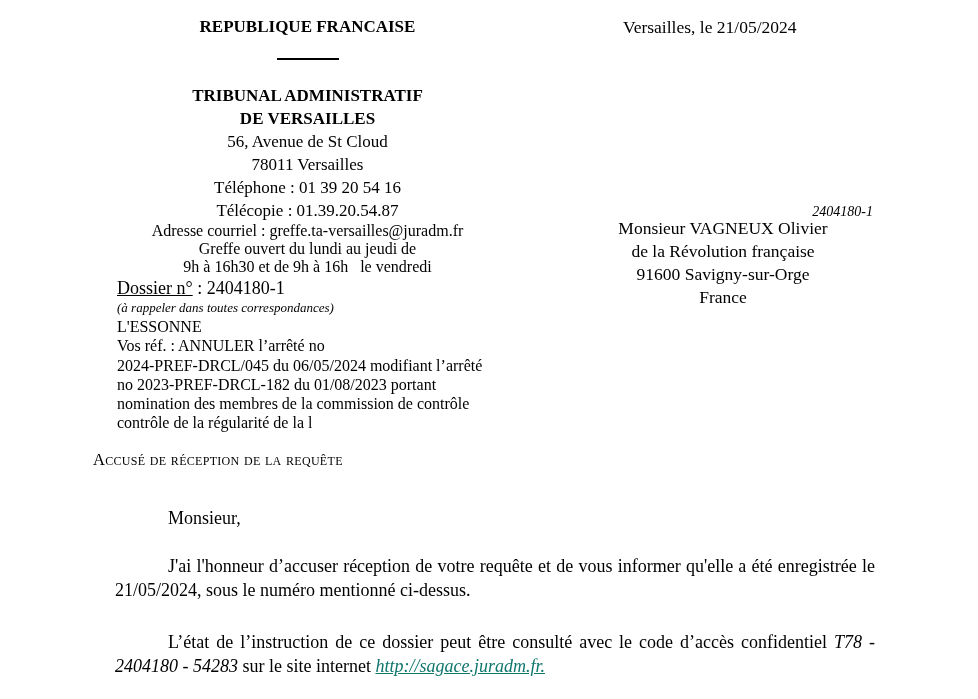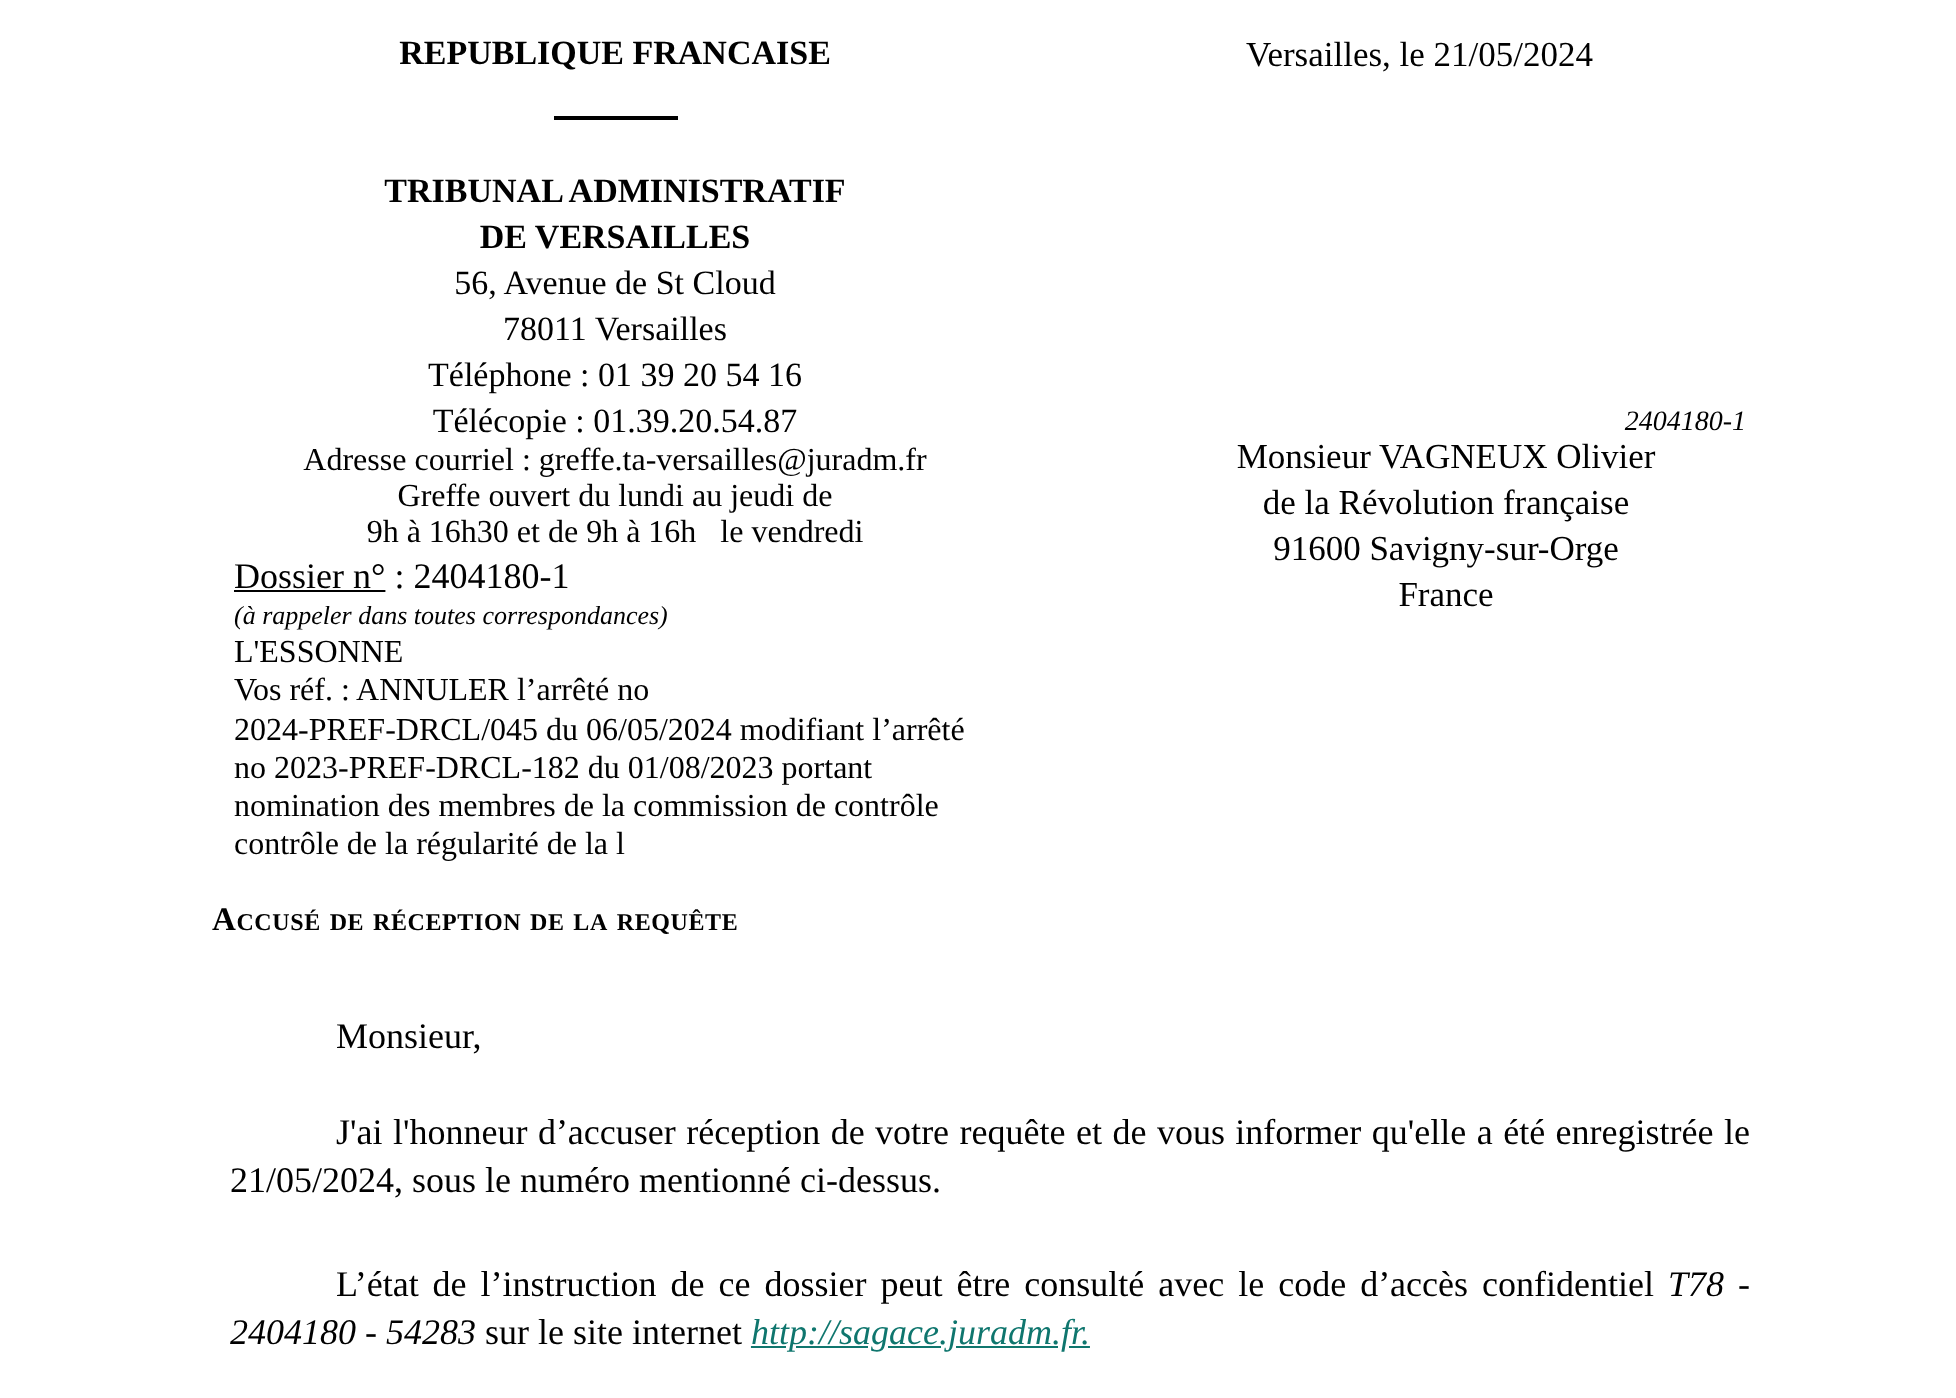--- a/index.html
+++ b/index.html
@@ -42,22 +42,22 @@
 
   
   .dossier { left: 117px; top: 277px; width: 410px; }
   .dossier-number-line { font-size: 18px; line-height: 22px; white-space: nowrap; }
   .underline { text-decoration: underline; }
   .corr-note { font-style: italic; font-size: 13px; line-height: 18px; white-space: nowrap; }
   .dossier-line { font-size: 16px; line-height: 19.3px; }
 
   
   .subject-title {
-    left: 106px; top: 450px;
-    font-size: 16.5px; font-weight: bold;
+    left: 93px; top: 450px;
+    font-size: 16.5px; font-weight: normal;
     font-variant: small-caps; letter-spacing: 0.3px;
     white-space: nowrap;
     text-align: center;
   }
 
   
   .salutation { left: 115px; top: 508px; font-size: 18px; text-indent: 53px; }
   .para {
     left: 115px; width: 760px;
     font-size: 18px; line-height: 24px;

